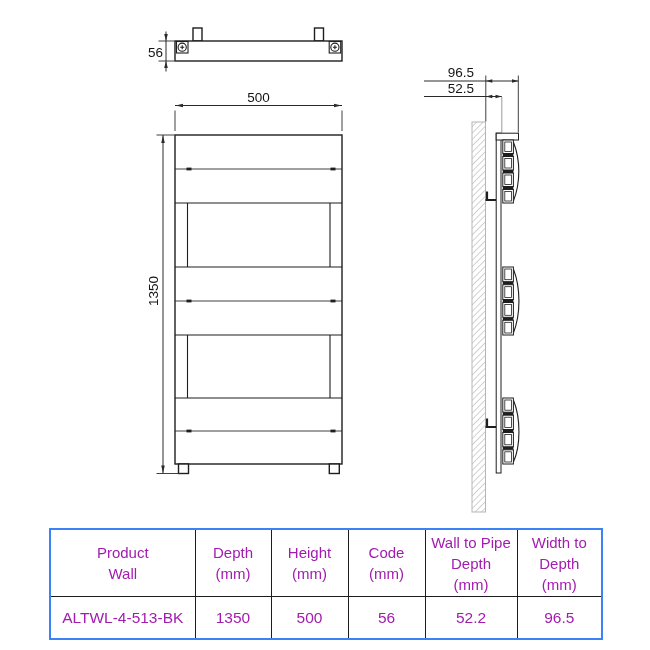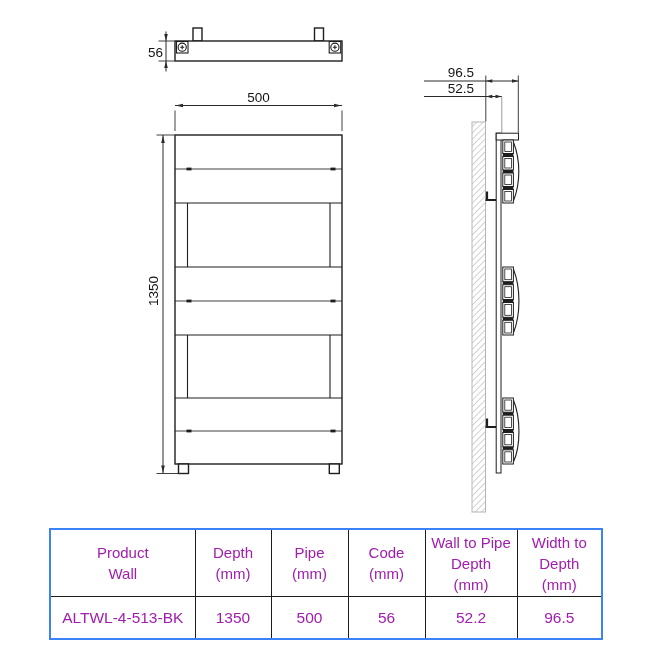--- a/index.html
+++ b/index.html
@@ -195,21 +195,21 @@
     <tr>
       <th>
         <div>Product</div>
         <div>Wall</div>
       </th>
       <th>
         <div>Depth</div>
         <div>(mm)</div>
       </th>
       <th>
-        <div>Pipe</div>
+        <div>Height</div>
         <div>(mm)</div>
       </th>
       <th>
         <div>Code</div>
         <div>(mm)</div>
       </th>
       <th>
         <div>Wall to Pipe</div>
         <div>Depth</div>
         <div>(mm)</div>

